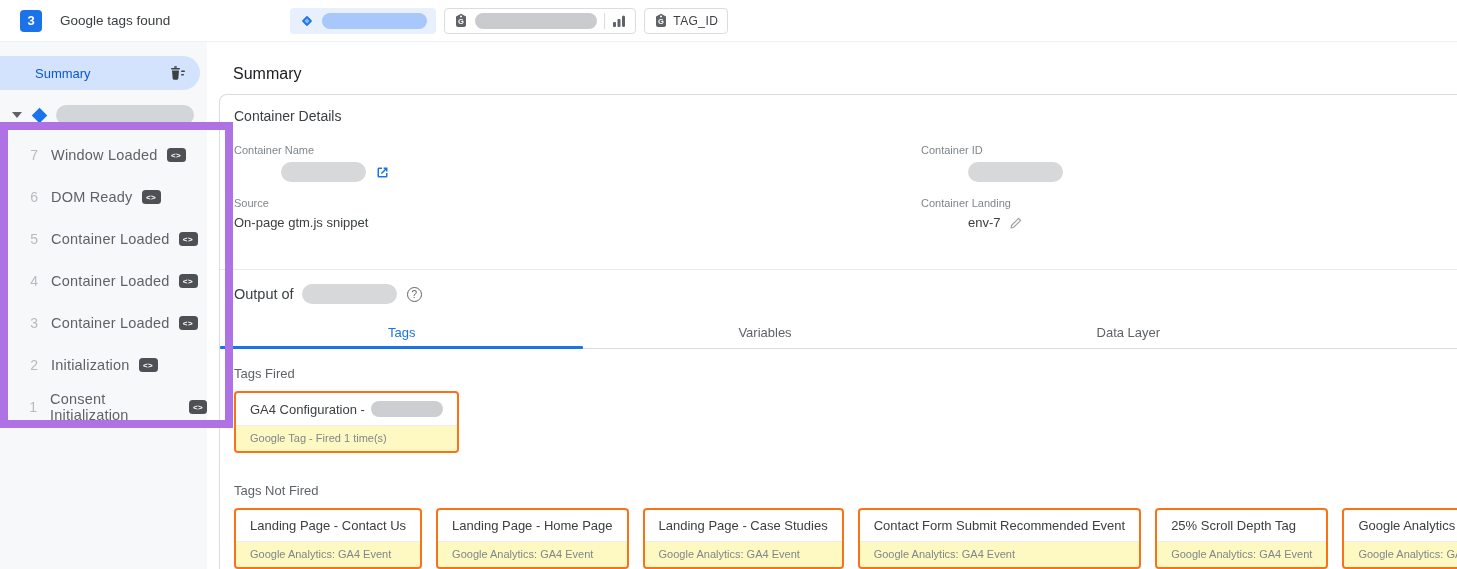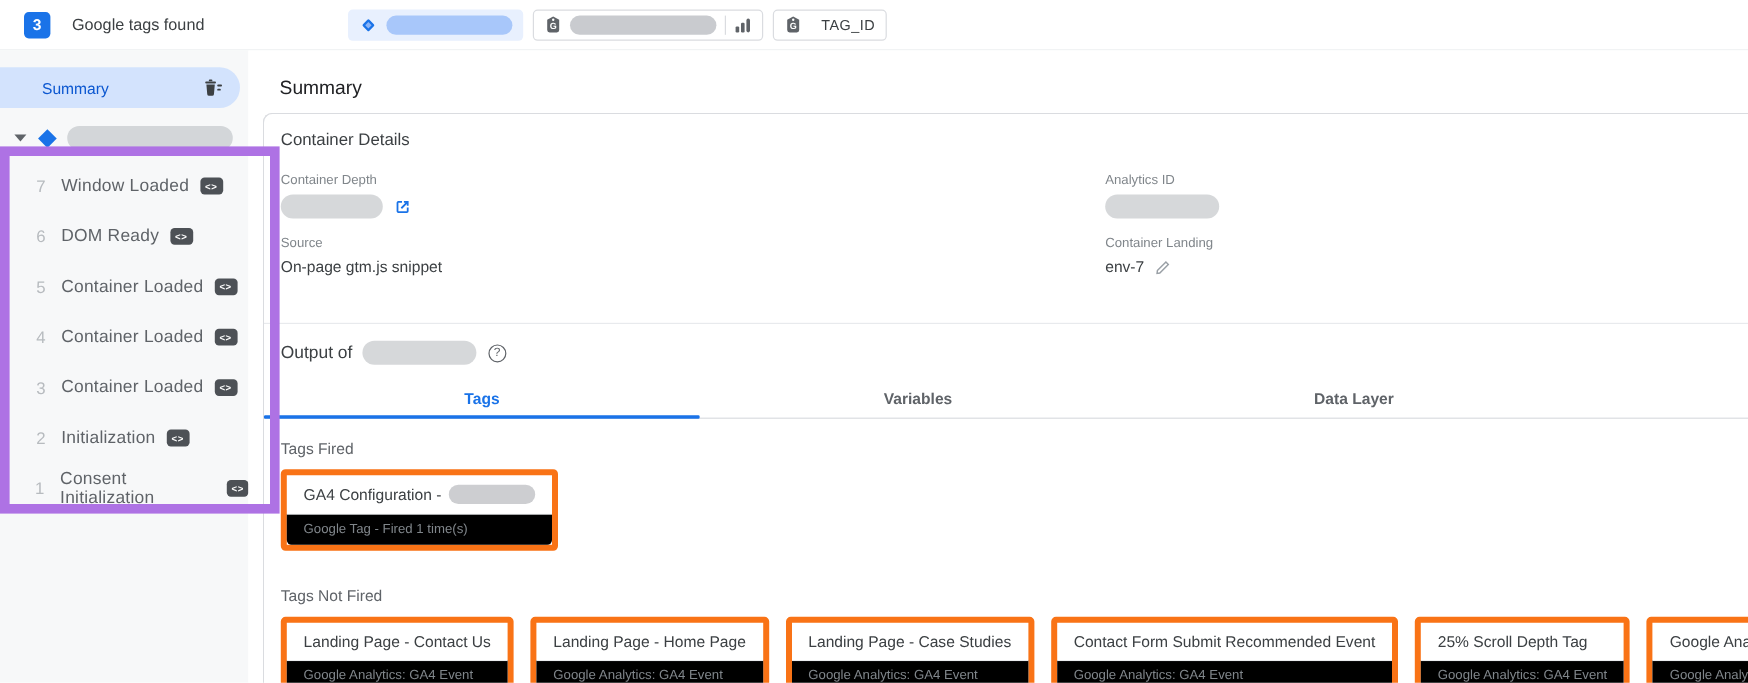--- a/index.html
+++ b/index.html
@@ -14,21 +14,21 @@
     align-items:center; justify-content:center; }
   .topbar-title { font-size:13.5px; color:#3c4043; margin-left:18px;text-align:center; }
   .pill { height:26px; display:inline-flex; align-items:center; border-radius:4px;
     padding:0 9px; margin-left:8px; }
   .pill.gtm { background:#e8f0fe; margin-left:120px; }
   .pill.bordered { background:#fff; border:1px solid #dadce0; }
   .blob { display:inline-block; border-radius:9px; }
   .blob.blue { width:105px; height:16px; background:#a8c7fa; margin-left:7px; }
   .blob.gray-pill2 { width:122px; height:16px; background:#c9cbcf; margin-left:7px; }
   .pill-divider { width:1px; height:16px; background:#dadce0; margin:0 7px; }
-  .tagid-label { font-size:12px; color:#3c4043; letter-spacing:.4px; margin-left:16px; }
+  .tagid-label { font-size:12px; color:#3c4043; letter-spacing:.4px; margin-left:5px; }
 
   
   .page { display:flex; height:527px; }
   .sidebar { position:relative; width:207px; background:#f7f8f9; flex:0 0 207px; }
   .main { flex:1; background:#fff; position:relative; }
 
   
   .summary-row { margin-top:14px; width:200px; height:34px; background:#d3e3fd;
     border-radius:0 17px 17px 0; display:flex; align-items:center; }
   .summary-label { color:#0b57d0; font-size:13px; margin-left:35px; }
@@ -53,52 +53,52 @@
   
   .page-title { font-size:16px; color:#202124; margin:23px 0 0 26px; }
   .card { margin:11px 0 0 12px; border:1px solid #dadce0; border-right:none; border-bottom:none;
     border-top-left-radius:8px; min-height:475px; }
   .details { padding:13px 0 24px 14px; }
   .section-title { font-size:14px; color:#3c4043; margin-bottom:20px; }
   .detail-cols { display:flex; }
   .detail-col.left { width:687px; }
   .field-label { font-size:11px; color:#80868b; margin-bottom:6px; }
   .field { margin-bottom:15px; }
-  .value-row { display:flex; align-items:center; }
+  .value-row { display:flex; align-items:center;margin-left:47px; }
   .blob.name { width:85px; height:20px; background:#d6d8da; border-radius:10px; }
   .blob.cid { width:95px; height:20px; background:#d6d8da; border-radius:10px; }
   .ext-icon { margin-left:9px; display:flex; }
   .field-value { font-size:13px; color:#3c4043; }
   .pencil-icon { margin-left:9px; display:flex; }
 
   .output-header { border-top:1px solid #e8eaed; padding:14px 0 0 14px;
     display:flex; align-items:center; }
   .output-title { font-size:14.5px; color:#3c4043; }
   .blob.output { width:95px; height:20px; background:#d6d8da; border-radius:10px; margin-left:8px; }
   .help-icon { margin-left:10px; width:15px; height:15px; border:1.3px solid #5f6368;
     border-radius:50%; color:#5f6368; font-size:10px; display:flex; align-items:center;
     justify-content:center; }
 
   .tabs { margin-top:13px; border-bottom:1px solid #dadce0; }
-  .tabs-inner { width:1090px; display:flex;font-weight:bold; }
+  .tabs-inner { width:1090px; display:flex; }
   .tab { flex:1; height:31px; display:flex; align-items:center; justify-content:center;
     font-size:13px; color:#5f6368; cursor:pointer; position:relative; }
   .tab.active { color:#1a73e8; }
   .tab.active::after { content:""; position:absolute; left:0; right:0; bottom:-1px;
     height:3px; background:#1a73e8; border-radius:1px; }
 
   .tags-area { padding:17px 14px; }
   .group-label { font-size:13px; color:#5f6368; margin-bottom:10px; }
-  .tag-card { display:inline-block; border:5px solid #f97316; border-radius:4px;
+  .tag-card { display:inline-block; border:2px solid #f97316; border-radius:4px;
     background:#fff; vertical-align:top; }
   .tag-card-title { padding:8px 14px; font-size:13px; color:#3c4043; white-space:nowrap;
     display:flex; align-items:center; }
   .blob.fired { width:72px; height:16px; background:#cdced1; border-radius:8px; margin-left:6px; }
   .tag-card-footer { padding:6px 14px 7px; font-size:11px; color:#80868b;
-    background:#000000; border-top:1px solid #ebedef; white-space:nowrap;
+    background:#fef9c3; border-top:1px solid #ebedef; white-space:nowrap;
     border-radius:0 0 4px 4px; }
   .not-fired-row { display:flex; gap:14px; margin-top:4px; }
   .gap-28 { margin-top:30px; }
 
   svg { display:block; }
 </style>
 </head>
 <body>
 
 <div class="topbar">
@@ -214,39 +214,39 @@
   <div class="main">
     <div class="page-title">Summary</div>
 
     <div class="card">
 
       <div class="details">
         <div class="section-title">Container Details</div>
         <div class="detail-cols">
           <div class="detail-col left">
             <div class="field">
-              <div class="field-label">Container Depth</div>
+              <div class="field-label">Container Name</div>
               <div class="value-row">
                 <span class="blob name"></span>
                 <span class="ext-icon">
                   <svg width="15" height="15" viewBox="0 0 15 15">
                     <path d="M2.5 4 A1.5 1.5 0 0 1 4 2.5 h3 v1.5 h-3 v7 h7 v-3 h1.5 v3 A1.5 1.5 0 0 1 11 12.5 h-7 A1.5 1.5 0 0 1 2.5 11 Z" fill="#1a73e8"></path>
                     <path d="M8.6 2.5 h3.9 v3.9 h-1.5 v-1.3 l-4 4 -1.1 -1.1 4 -4 h-1.3 Z" fill="#1a73e8"></path>
                   </svg>
                 </span>
               </div>
             </div>
             <div class="field">
               <div class="field-label">Source</div>
               <div class="field-value">On-page gtm.js snippet</div>
             </div>
           </div>
           <div class="detail-col right">
             <div class="field">
-              <div class="field-label">Analytics ID</div>
+              <div class="field-label">Container ID</div>
               <div class="value-row">
                 <span class="blob cid"></span>
               </div>
             </div>
             <div class="field">
               <div class="field-label">Container Landing</div>
               <div class="value-row">
                 <span class="field-value">env-7</span>
                 <span class="pencil-icon">
                   <svg width="13" height="13" viewBox="0 0 13 13">

